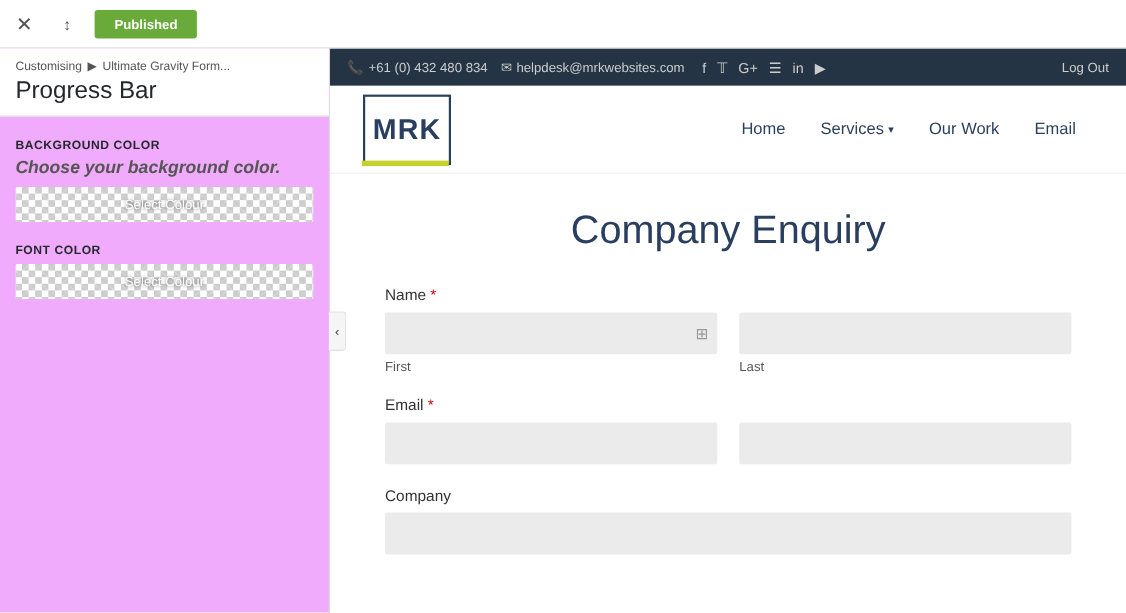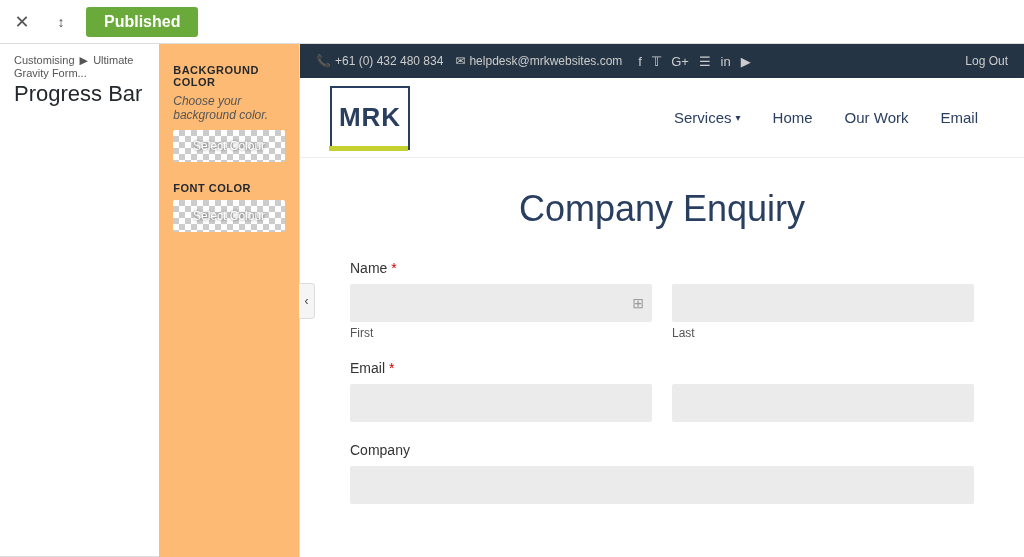--- a/index.html
+++ b/index.html
@@ -26,38 +26,38 @@
       display: flex; align-items: center; justify-content: center;
       cursor: pointer; font-size: 14px; color: #555;
       border: none; background: none;
     }
     .published-btn {
       background: #6aaa3a;
       color: #fff;
       border: none;
       border-radius: 3px;
       padding: 6px 18px;
-      font-size: 16px;
+      font-size: 12px;
       font-weight: 600;
       cursor: pointer;
     }
 
     
     .layout {
       display: flex;
       height: calc(557px - 44px);
     }
 
     
     .sidebar {
       width: 300px;
       min-width: 300px;
-      background: #fdba74;
-      display: flex;
-      flex-direction: row;
+      background: #f0abfc;
+      display: flex;
+      flex-direction: column;
       border-right: 1px solid #ddd;
       position: relative;
     }
 
     
     .collapse-arrow {
       position: absolute;
       right: -16px;
       top: 50%;
       transform: translateY(-50%);
@@ -100,24 +100,25 @@
 
     .section-label {
       font-size: 11px;
       font-weight: 700;
       color: #23282d;
       letter-spacing: 0.5px;
       text-transform: uppercase;
       margin-bottom: 6px;
     }
     .section-desc {
-      font-size: 12px;
+      font-size: 16px;
       font-style: italic;
       color: #555;
       margin-bottom: 8px;
+      font-weight: bold;
     }
 
     
     .color-picker {
       width: 100%;
       height: 32px;
       border-radius: 2px;
       position: relative;
       overflow: hidden;
       cursor: pointer;
@@ -354,22 +355,22 @@
         <span>▶</span>
       </div>
       <div class="site-topbar-logout">Log Out</div>
     </div>
 
     <div class="site-nav">
       <div class="site-logo">
         <span class="site-logo-text">MRK</span>
       </div>
       <nav class="site-nav-menu">
+        <div class="site-nav-item">Home</div>
         <div class="site-nav-item">Services <span class="chevron">▾</span></div>
-        <div class="site-nav-item">Home</div>
         <div class="site-nav-item">Our Work</div>
         <div class="site-nav-item">Email</div>
       </nav>
     </div>
 
     <div class="form-area">
       <div class="form-title">Company Enquiry</div>
 
       <div>
         <div class="form-field-label">

